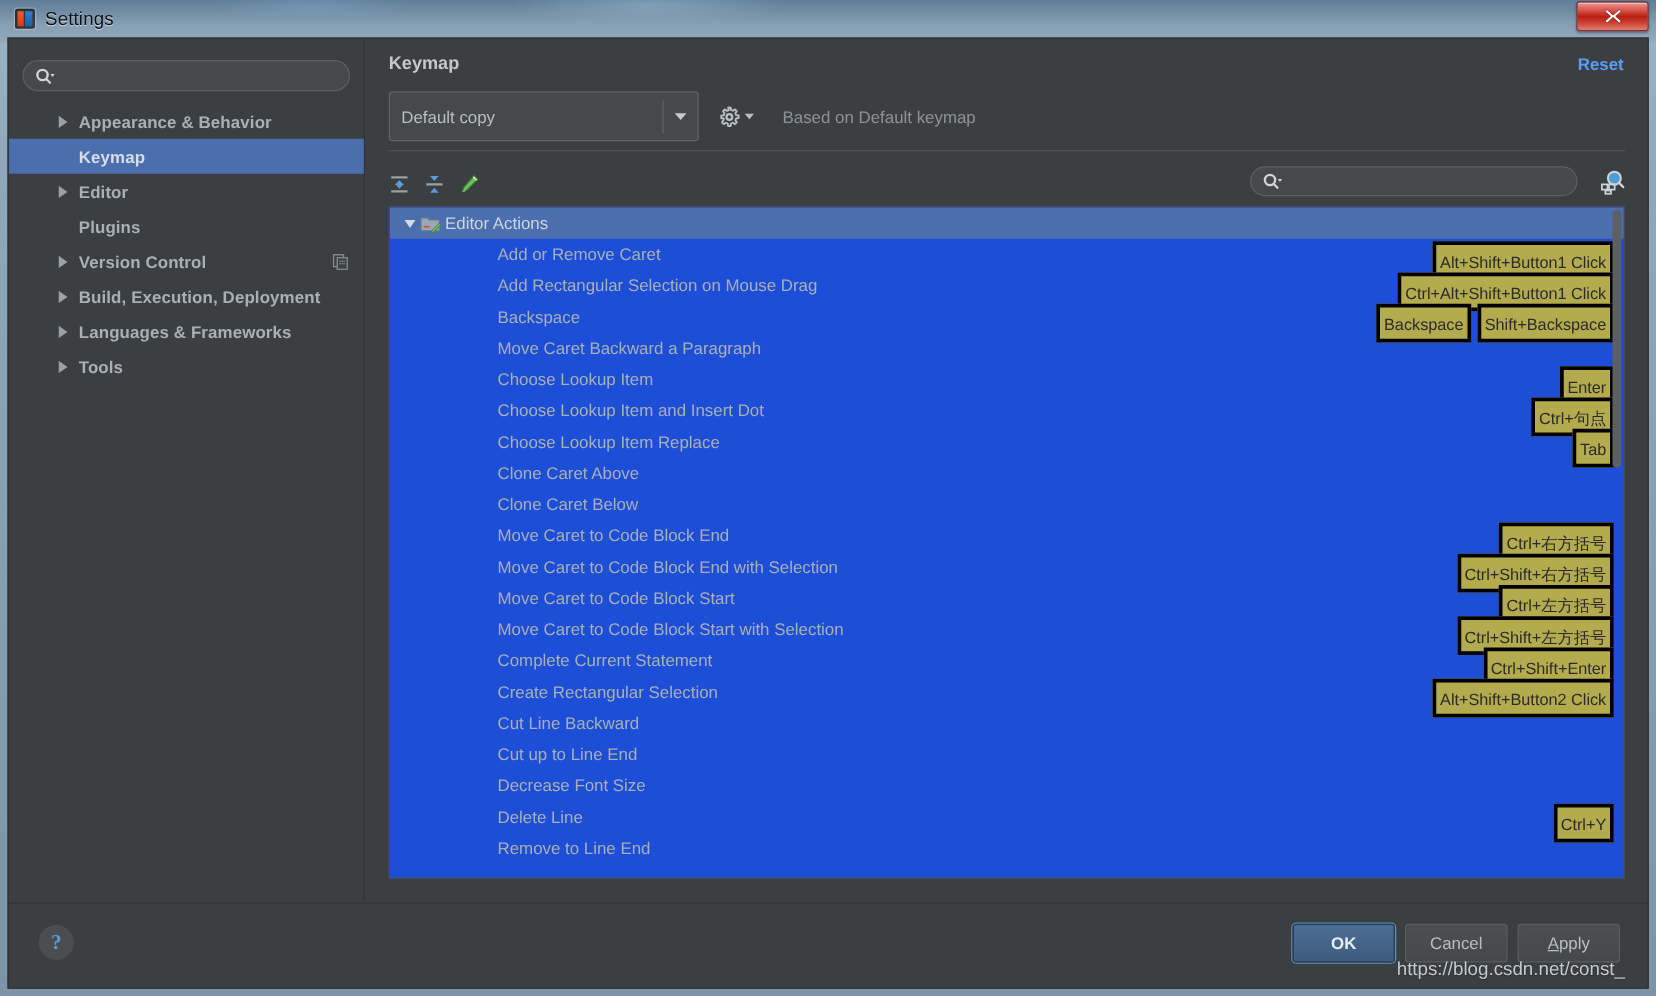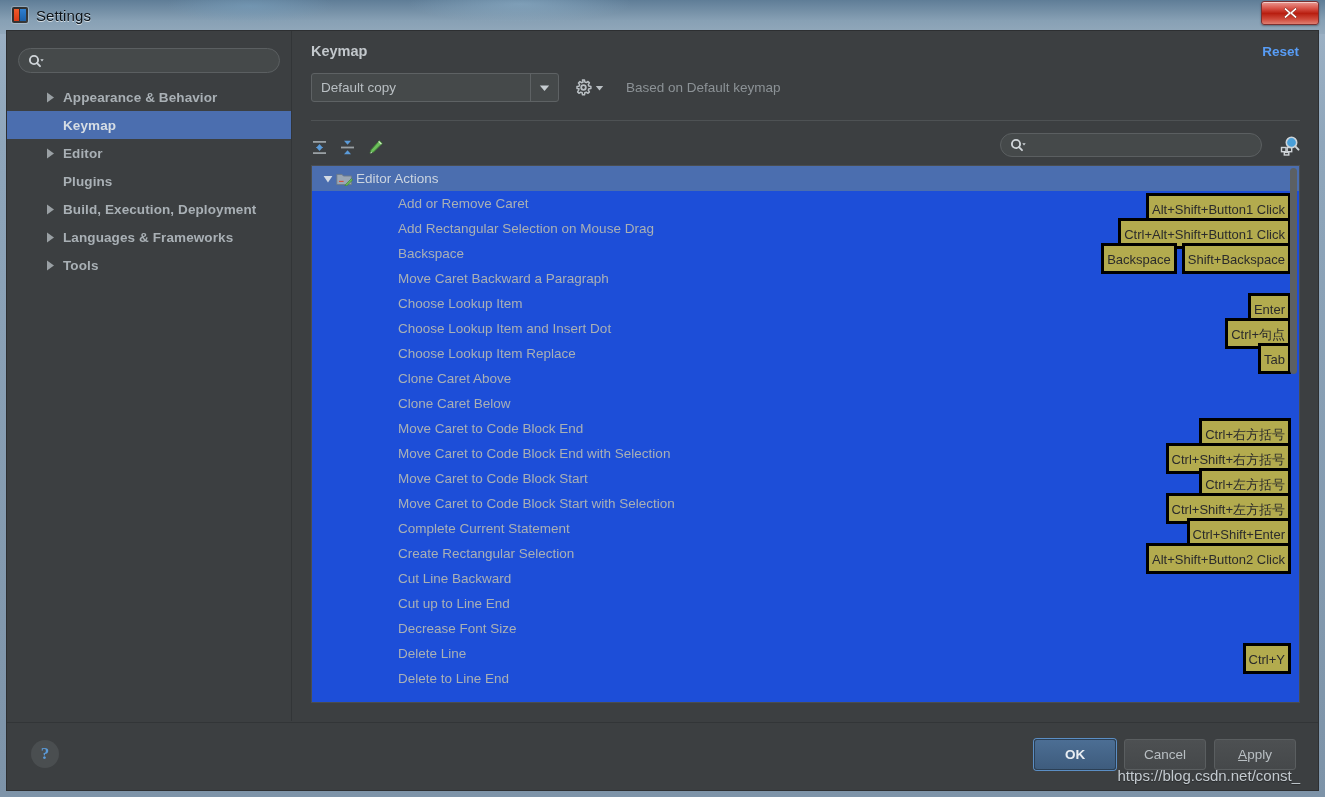--- a/index.html
+++ b/index.html
@@ -119,21 +119,21 @@
     position: absolute; left: 18px; top: 12px;
     font-size: 14.5px; font-weight: bold; color: #c3c8cc;
   }
   #reset-link {
     position: absolute; right: 19px; top: 13px;
     font-size: 13.5px; font-weight: bold; color: #589df6; cursor: pointer;
   }
 
   #keymap-row { position: absolute; left: 18px; top: 42px; display: flex; align-items: center; }
   #keymap-combo {
-    width: 248px; height: 29px;
+    width: 248px; height: 40px;
     border: 1px solid #5e6264; border-radius: 3px;
     background: #45494a; display: flex; align-items: center;
     cursor: pointer;
   }
   #keymap-combo-value {
     flex: 1; padding-left: 9px; font-size: 13.5px; color: #b9bfc3;
     white-space: nowrap; overflow: hidden;
   }
   #keymap-combo-arrow {
     width: 28px; height: 27px; border-left: 1px solid #5e6264;
@@ -320,20 +320,36 @@
               </svg>
             </span>
             <span class="nav-label">Plugins</span>
           </div>
           <div class="nav-item">
             <span class="twisty">
               <svg width="9" height="11" viewBox="0 0 9 11">
                 <path d="M1 0.6 L8 5.5 L1 10.4 Z" fill="#9aa0a4"></path>
               </svg>
             </span>
+            <span class="nav-label">Version Control</span>
+            <span class="side-badge">
+              <svg width="13" height="13" viewBox="0 0 13 13">
+                <rect x="0.8" y="0.8" width="8" height="9.5" fill="none" stroke="#83898d" stroke-width="1.1"></rect>
+                <rect x="3.8" y="3.2" width="8" height="9.2" fill="#3c3f41" stroke="#83898d" stroke-width="1.1"></rect>
+                <line x1="5.4" y1="6" x2="10.2" y2="6" stroke="#83898d" stroke-width="0.9"></line>
+                <line x1="5.4" y1="8" x2="10.2" y2="8" stroke="#83898d" stroke-width="0.9"></line>
+              </svg>
+            </span>
+          </div>
+          <div class="nav-item">
+            <span class="twisty">
+              <svg width="9" height="11" viewBox="0 0 9 11">
+                <path d="M1 0.6 L8 5.5 L1 10.4 Z" fill="#9aa0a4"></path>
+              </svg>
+            </span>
             <span class="nav-label">Build, Execution, Deployment</span>
           </div>
           <div class="nav-item">
             <span class="twisty">
               <svg width="9" height="11" viewBox="0 0 9 11">
                 <path d="M1 0.6 L8 5.5 L1 10.4 Z" fill="#9aa0a4"></path>
               </svg>
             </span>
             <span class="nav-label">Languages &amp; Frameworks</span>
           </div>
@@ -529,21 +545,21 @@
             <div class="tree-row child">
               <span class="t-label">Decrease Font Size</span>
             </div>
             <div class="tree-row child">
               <span class="t-label">Delete Line</span>
               <span class="shortcuts">
                 <span class="kbd">Ctrl+Y</span>
               </span>
             </div>
             <div class="tree-row child">
-              <span class="t-label">Delete to Line End</span>
+              <span class="t-label">Remove to Line End</span>
             </div>
           </div>
         <div id="tree-vscroll">
           <div id="tree-vthumb" style="top: 1px; height: 206px;"></div>
         </div>
       </div>
     </div>
 
     <div id="footer">
       <div id="help-button">?</div>

